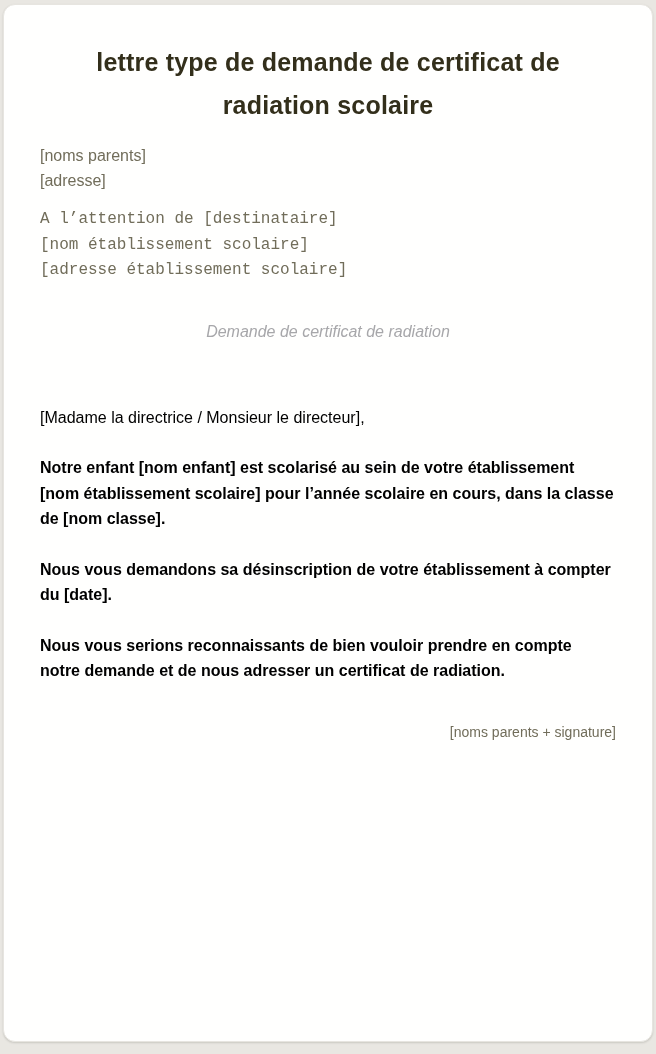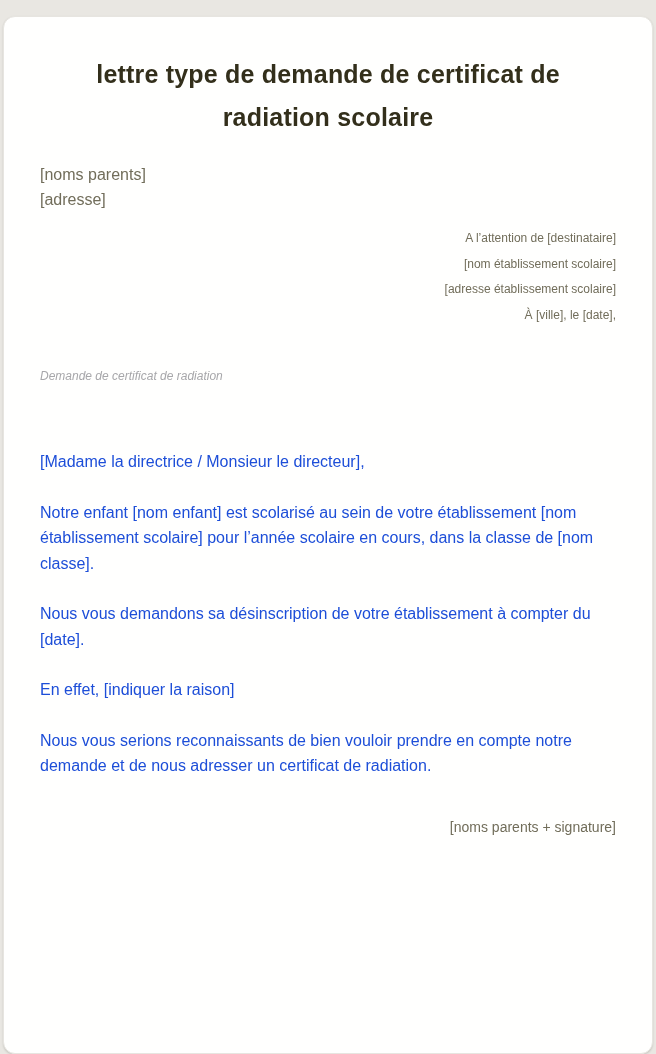--- a/index.html
+++ b/index.html
@@ -8,21 +8,21 @@
     width: 656px;
     height: 1054px;
     background: #e9e7e2;
     font-family: "Liberation Sans", "DejaVu Sans", sans-serif;
     overflow: hidden;
   }
   .page {
     width: 524px;
     height: 1054px;
     box-sizing: border-box;
-    padding: 16px 3px 10px 3px;
+    padding: 4px 3px 10px 3px;
   }
   .card {
     box-sizing: border-box;
     width: 650px;
     min-height: 1038px;
     background: #fffffe;
     border: 1px solid #e7e5e0;
     border-radius: 12px;
     box-shadow: 0 1px 2px rgba(60,60,50,0.18);
     padding: 36px 36px 24px 36px;
@@ -30,49 +30,51 @@
   .title {
     margin: 0;
     font-size: 25px;
     line-height: 43px;
     font-weight: 700;
     letter-spacing: 0.2px;
     text-align: center;
     color: #332f1b;
   }
   .sender {
-    margin-top: 23px;
+    margin-top: 16px;
     font-size: 16px;
     line-height: 25px;
     color: #716d5a;
   }
   .recipient {
     margin-top: 14px;
-    font-size: 12px;
+    font-size: 16px;
     line-height: 25.5px;
     color: #716d5a;
-    text-align: right;
+    font-family: Liberation Mono, monospace;
   }
   .subject {
     margin-top: 35px;
-    font-size: 12px;
+    font-size: 16px;
     line-height: 26px;
     font-style: italic;
     color: #a7a7aa;
+    text-align: center;
   }
   .salutation {
     margin: 60px 0 0 0;
   }
   .body-par {
     margin: 25px 0 0 0;
+    font-weight: bold;
   }
   .salutation, .body-par {
     font-size: 16px;
     line-height: 25.5px;
-    color: #1d4ed8;
+    color: #000000;
   }
   .signature {
     margin-top: 36px;
     font-size: 14px;
     line-height: 25.5px;
     color: #716d5a;
     text-align: right;
   }
 </style>
 </head>
@@ -85,28 +87,26 @@
 
     <div class="sender">
       <div>[noms parents]</div>
       <div>[adresse]</div>
     </div>
 
     <div class="recipient">
       <div>A l’attention de [destinataire]</div>
       <div>[nom établissement scolaire]</div>
       <div>[adresse établissement scolaire]</div>
-      <div>À [ville], le [date],</div>
     </div>
 
     <div class="subject">Demande de certificat de radiation</div>
 
     <p class="salutation">[Madame la directrice / Monsieur le directeur],</p>
 
     <p class="body-par">Notre enfant [nom enfant] est scolarisé au sein de votre établissement [nom établissement scolaire] pour l’année scolaire en cours, dans la classe de [nom classe].</p>
     <p class="body-par">Nous vous demandons sa désinscription de votre établissement à compter du [date].</p>
-    <p class="body-par">En effet, [indiquer la raison]</p>
     <p class="body-par">Nous vous serions reconnaissants de bien vouloir prendre en compte notre demande et de nous adresser un certificat de radiation.</p>
 
     <div class="signature">[noms parents + signature]</div>
 
   </div>
 </div>
 
 </body></html>

